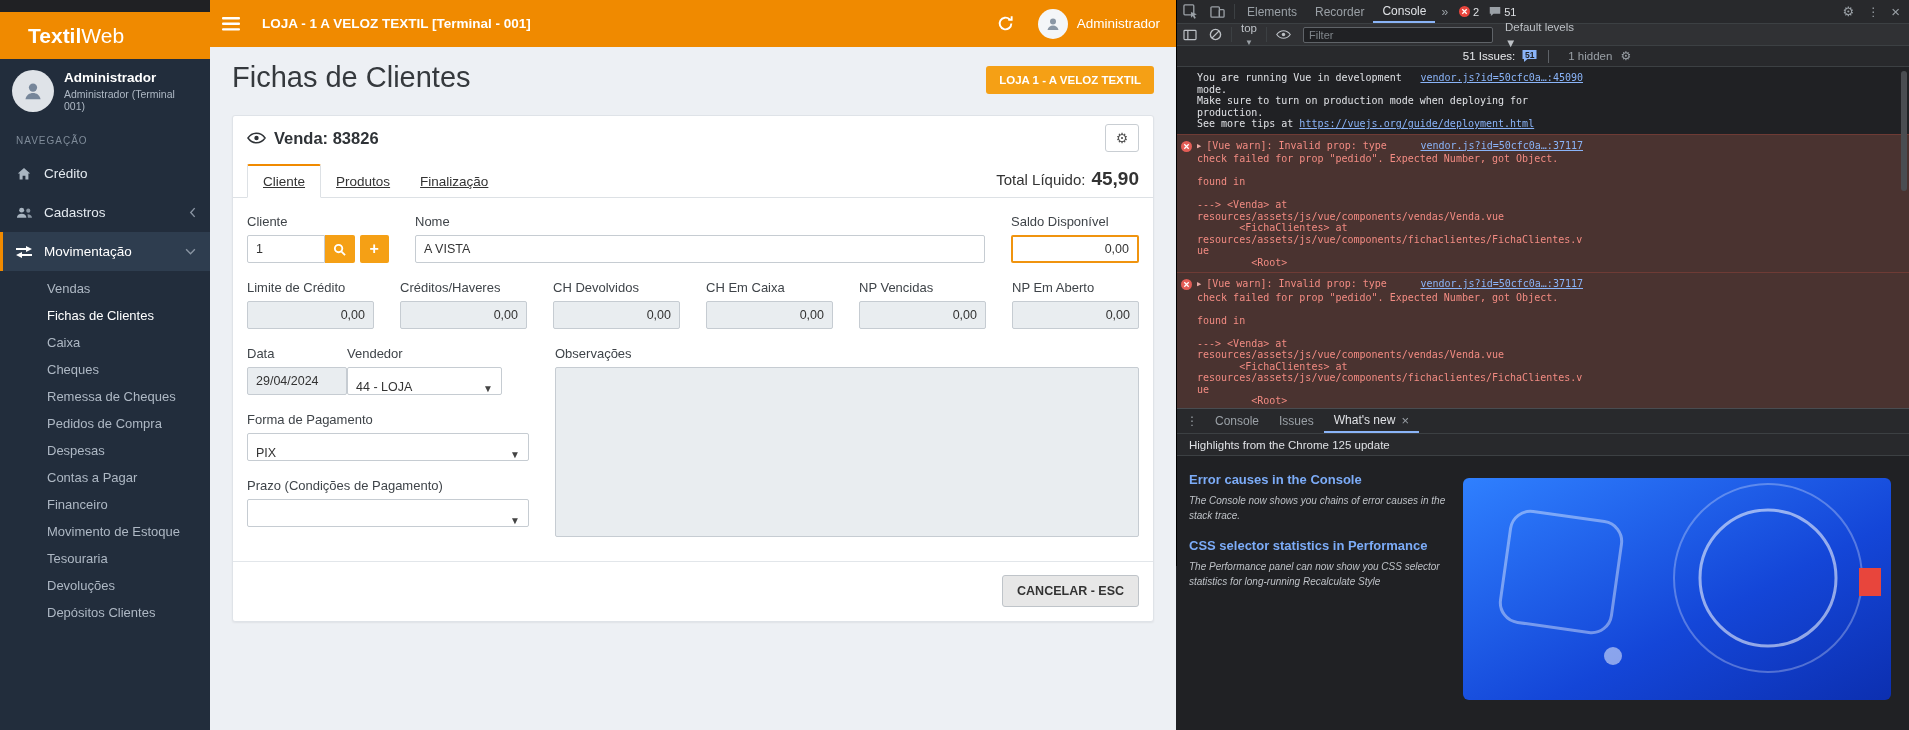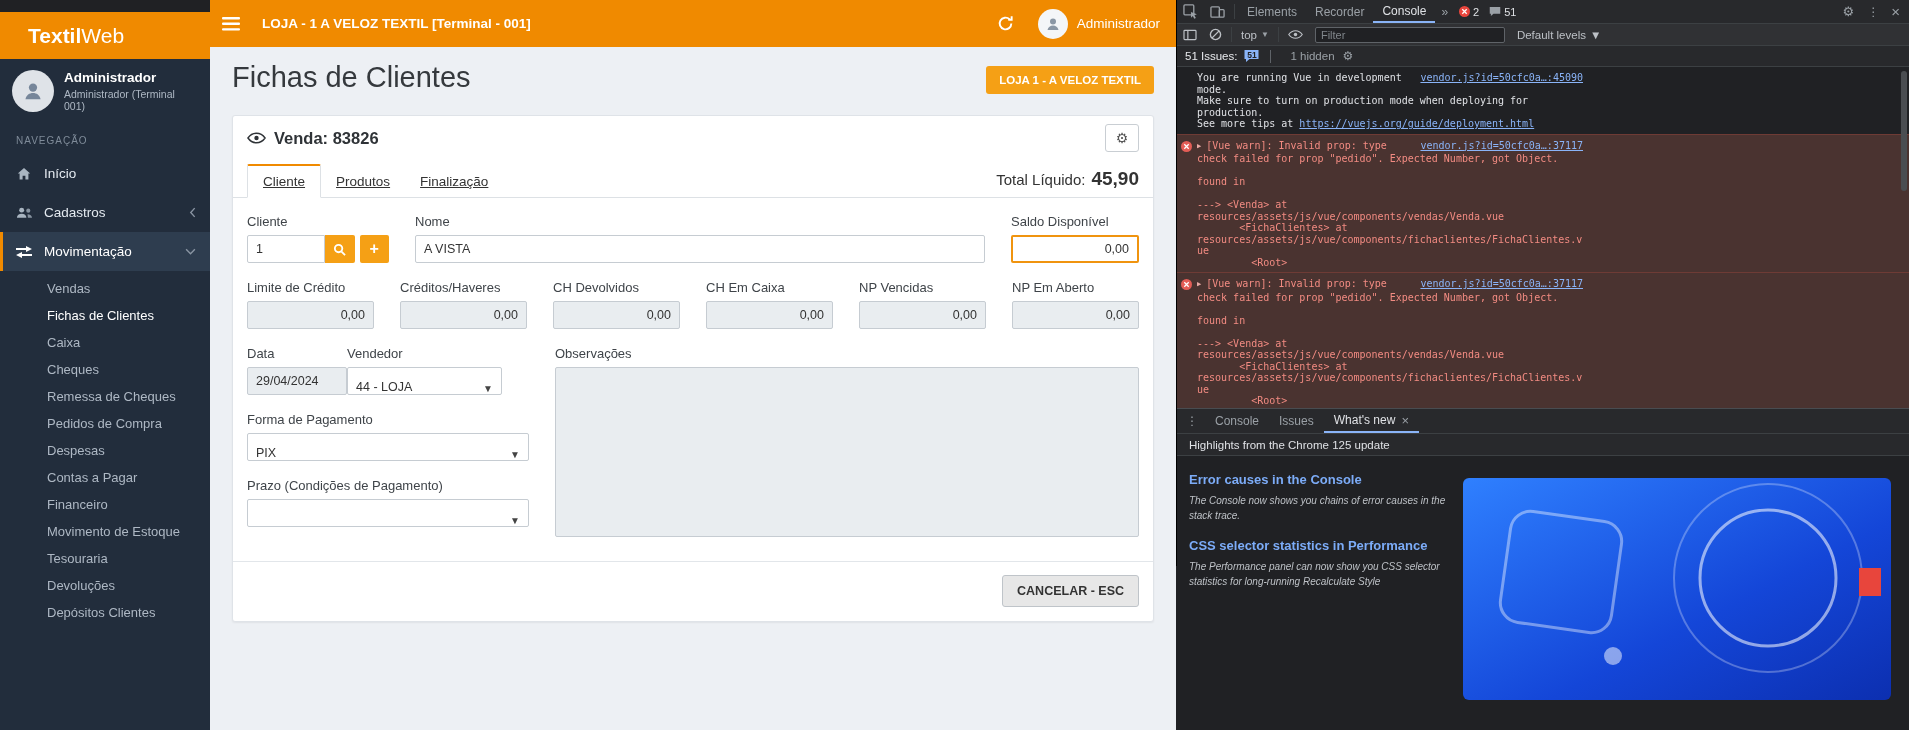--- a/index.html
+++ b/index.html
@@ -86,27 +86,27 @@
   .dt-tab { padding:0 9px; height:100%; display:flex; align-items:center; cursor:pointer; }
   .dt-tab.active { color:#dfe1e5; border-bottom:2px solid #8ab4f8; }
   .more-tabs { padding:0 6px; cursor:pointer; }
   .badge { display:flex; align-items:center; gap:3px; padding:0 5px; font-size:11px; color:#dfe1e5; }
   .dt-tabbar .right { margin-left:auto; display:flex; align-items:center; }
   .gear-glyph { font-size:13px; }
   .kebab { font-size:12px; padding:0 7px; cursor:pointer; }
   .dt-close { font-size:15px; padding:0 9px 0 5px; cursor:pointer; }
 
   .dt-toolbar { height:22px; background:#303134; border-bottom:1px solid #3c4043; display:flex; align-items:center; font-size:11.5px; color:#bdc1c6; }
-  .ctx-sel { display:flex; align-items:center; gap:4px; padding:0 6px; cursor:pointer; }
+  .ctx-sel { display:flex; align-items:center; gap:4px; padding:0 6px; cursor:pointer;flex-direction:column; }
   .ctx-sel .caret { font-size:8px; color:#9aa0a6; }
   .flt { width:190px; height:16px; background:#202124; border:1px solid #5f6368; border-radius:2px; color:#dfe1e5; font-size:11px; padding:0 5px; margin:0 6px; font-family:"Liberation Sans",sans-serif; }
   .flt::placeholder { color:#80868b; }
-  .lvl { display:flex; align-items:flex-start; gap:4px; padding:0 6px; cursor:pointer; }
-
-  .dt-issues { height:21px; background:#28292c; border-bottom:1px solid #3c4043; display:flex; align-items:center; font-size:11.5px; padding-left:8px; }
+  .lvl { display:flex; align-items:flex-start; gap:4px; padding:0 6px; cursor:pointer;flex-direction:column; }
+
+  .dt-issues { height:21px; background:#28292c; border-bottom:1px solid #3c4043; display:flex; align-items:center; font-size:11.5px; padding-left:8px;justify-content:center; }
   .iss-chip { display:flex; align-items:center; margin-left:6px; position:relative; cursor:pointer; }
   .iss-chip .cnt { position:absolute; left:0; right:0; top:0.5px; text-align:center; color:#202124; font-weight:bold; font-size:8.5px; }
   .iss-hidden { color:#9aa0a6; margin-left:19px; }
   .iss-sep { width:1px; height:13px; background:#5f6368; margin-left:10px; }
   .iss-gear { color:#9aa0a6; font-size:12px; margin-left:8px; cursor:pointer; }
 
   .dt-console { position:relative; height:341px; overflow:hidden; font-family:"DejaVu Sans Mono",monospace; font-size:10px; line-height:11.5px; }
   .cmsg { position:relative; padding:5px 8px 4px 20px; border-bottom:1px solid #3c4043; color:#dfe1e5; }
   .cmsg .inner { width:386px; overflow-wrap:anywhere; }
   .src { float:right; color:#8ab4f8; text-decoration:underline; cursor:pointer; margin-left:8px; }
@@ -150,21 +150,21 @@
     </div>
   </div>
   <div class="nav-label">NAVEGAÇÃO</div>
 
   <div class="nav-item">
     <span class="ico">
         <svg width="16" height="16" viewBox="0 0 16 16" fill="currentColor">
           <path d="M8 2 L14.2 7.4 H12.4 V13.4 H9.4 V9.8 H6.6 V13.4 H3.6 V7.4 H1.8 Z"></path>
         </svg>
       </span>
-    <span>Início</span>
+    <span>Crédito</span>
   </div>
   <div class="nav-item">
     <span class="ico">
         <svg width="17" height="14" viewBox="0 0 18 14" fill="currentColor">
           <circle cx="6" cy="4" r="2.6"></circle>
           <path d="M1 12c0-2.8 2.2-4.3 5-4.3s5 1.5 5 4.3z"></path>
           <circle cx="13" cy="4.5" r="2.2" opacity=".75"></circle>
           <path d="M12.2 8.2c2.6.2 4.8 1.6 4.8 3.8h-4.4z" opacity=".75"></path>
         </svg>
       </span>

